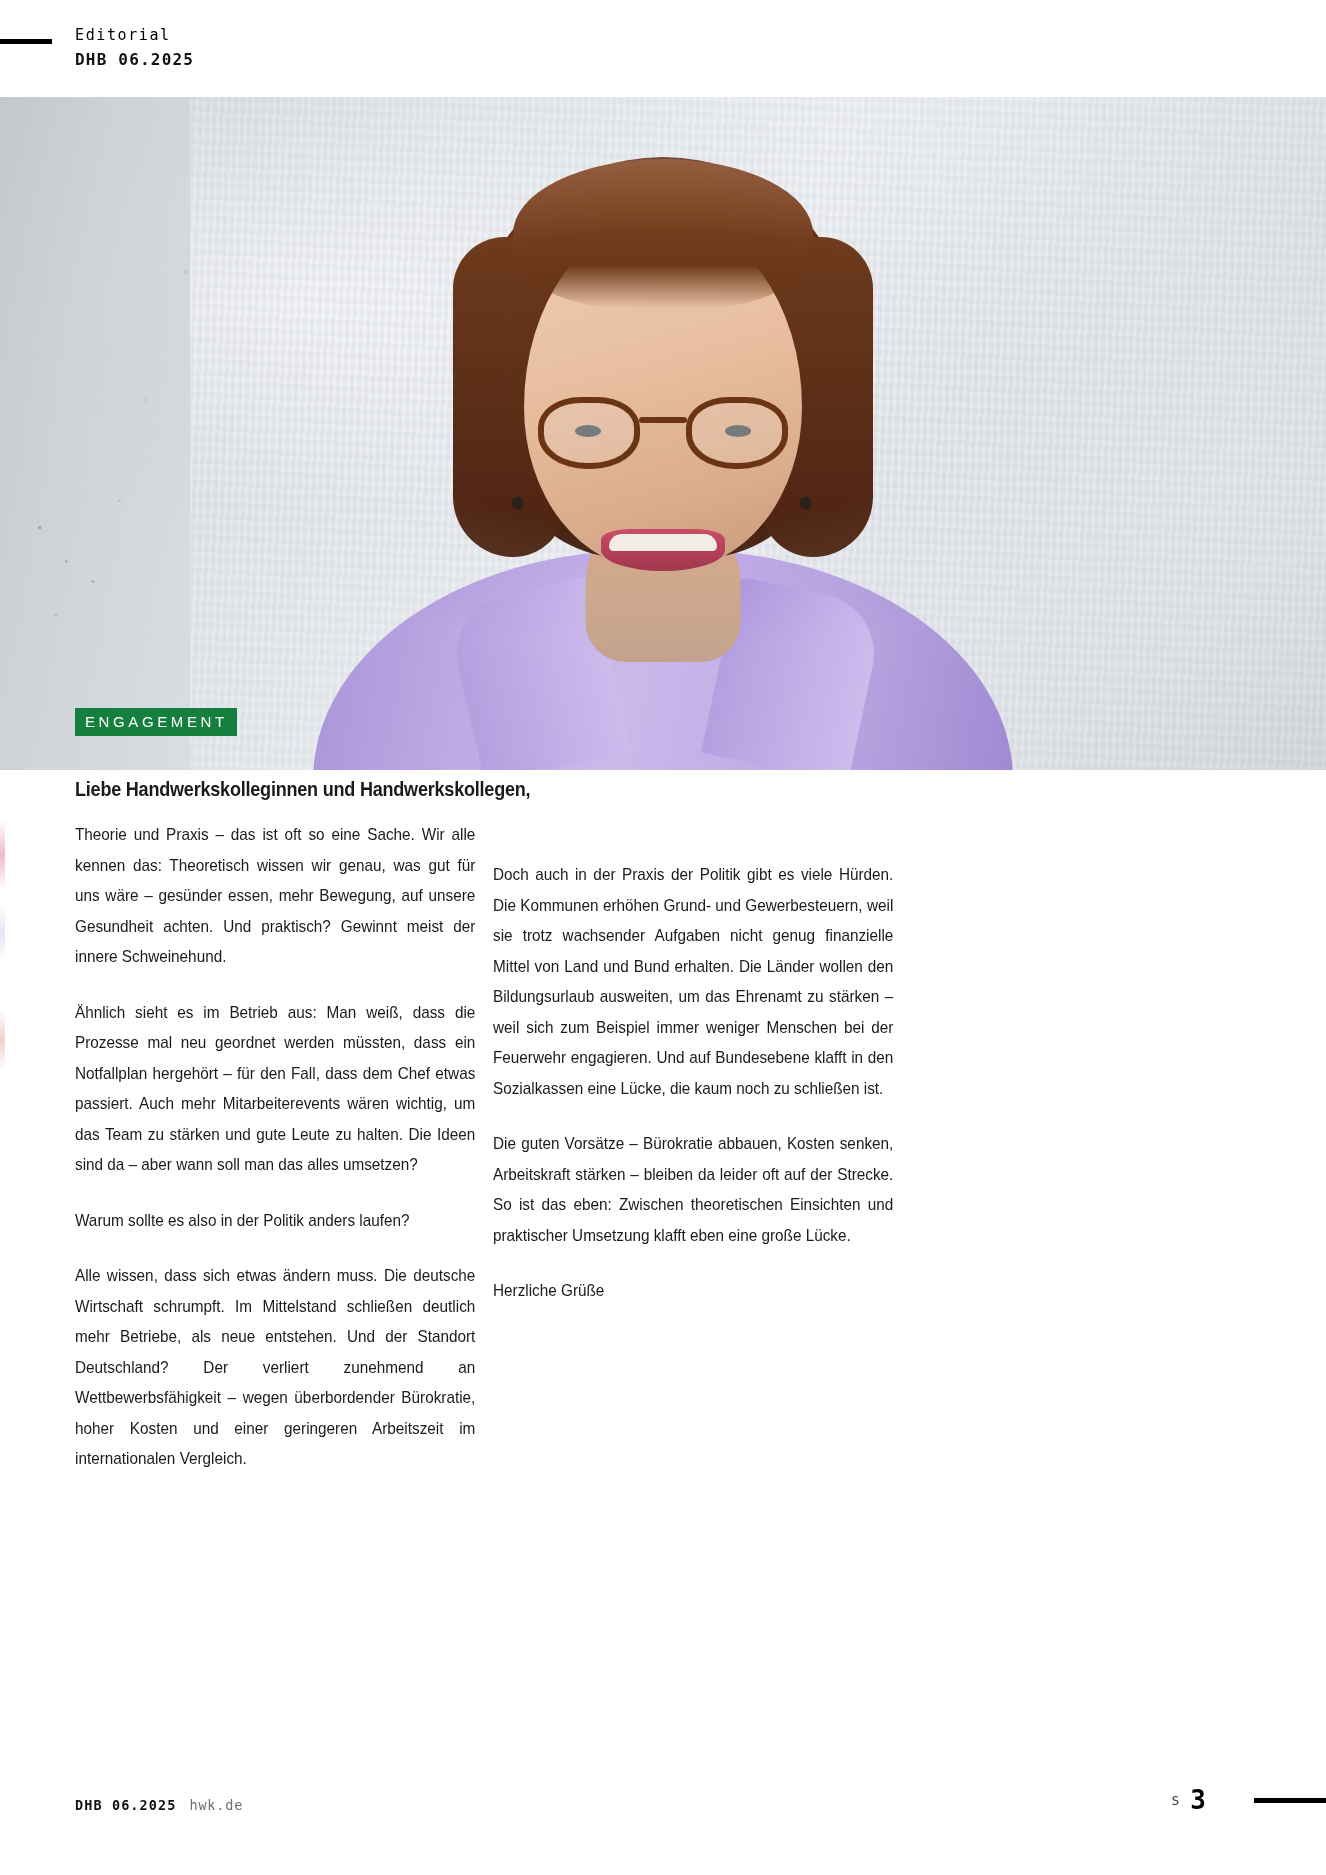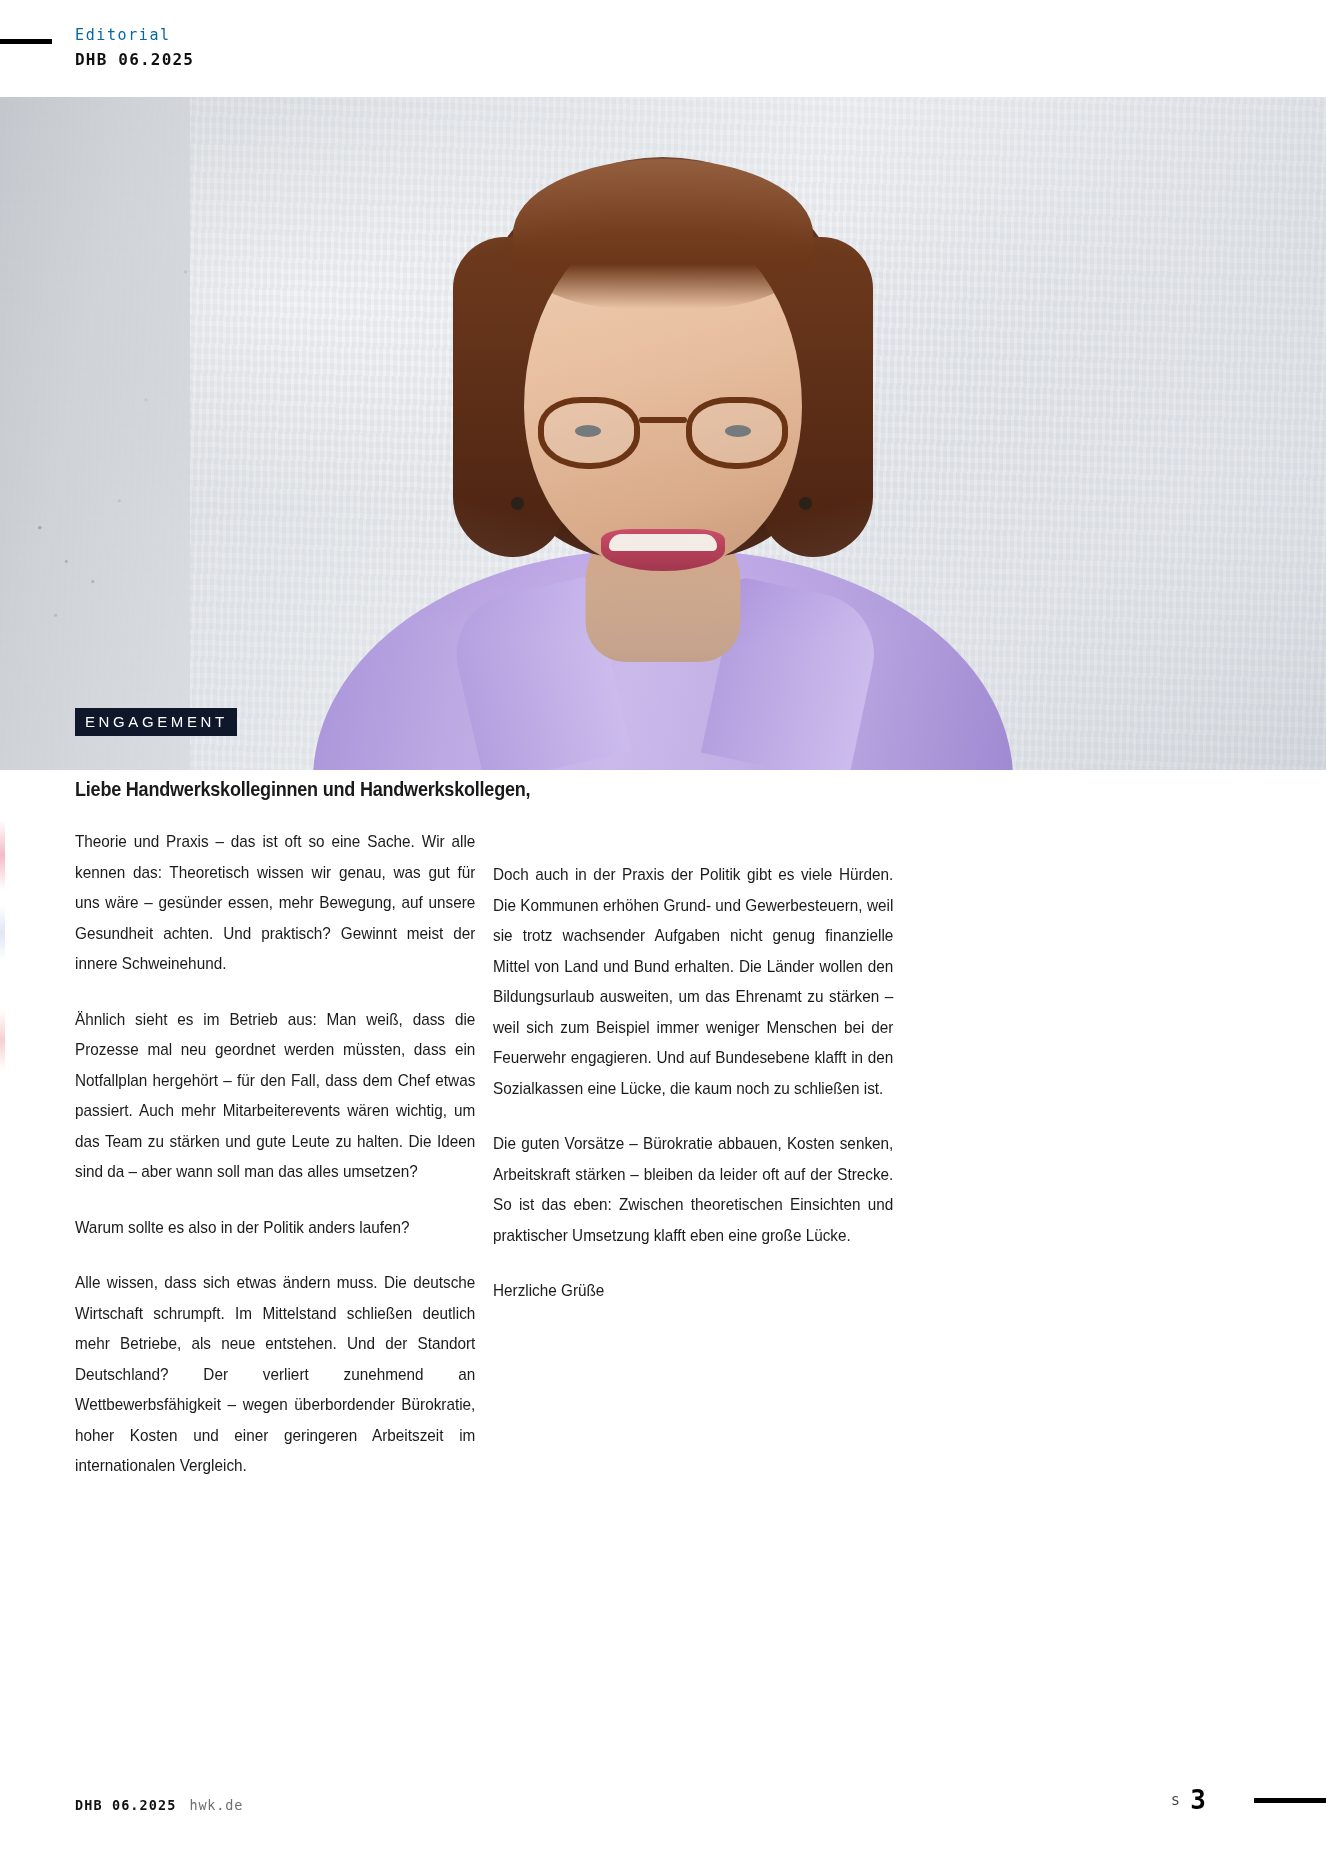--- a/index.html
+++ b/index.html
@@ -47,21 +47,21 @@
     background: #000000;
   }
   .header-text {
     position: absolute;
     left: 75px; top: 0;
   }
   .kicker {
     font-family: "DejaVu Sans Mono", monospace;
     font-size: 15px;
     letter-spacing: 1.6px;
-    color: #0369a1;
+    color: #000000;
     line-height: 20px;
   }
   .issue {
     font-family: "DejaVu Sans Mono", monospace;
     font-size: 16px;
     font-weight: bold;
     letter-spacing: 1.2px;
     color: #111111;
     line-height: 24px;
     margin-top: 3px;
@@ -252,21 +252,21 @@
     color: #9aa0a8;
     white-space: nowrap;
     transform-origin: right top;
     transform: rotate(90deg) translateX(0) translateY(-14px);
   }
 
   
   .badge {
     position: absolute;
     left: 75px; top: 708px;
-    background: #0f172a;
+    background: #15803d;
     color: #ffffff;
     font-family: "Liberation Sans", sans-serif;
     font-size: 15px;
     letter-spacing: 3.6px;
     padding: 5px 9px 6px 10px;
     line-height: 17px;
   }
   .lede {
     position: absolute;
     left: 75px; top: 777px;
@@ -283,21 +283,21 @@
   .cols {
     position: absolute;
     left: 75px; top: 820px;
     width: 835px;
   }
   .col {
     position: absolute;
     top: 0;
     width: 400px;
   }
-  .col-left  { left: 0; margin-top: 7px; }
+  .col-left  { left: 0; }
   .col-right { left: 418px; margin-top: 40px; }
 
   .col p {
     margin: 0 0 25px 0;
     font-family: "Liberation Sans", sans-serif;
     font-size: 17px;
     line-height: 30.5px;
     color: #1b1b1b;
     text-align: justify;
     transform: scaleX(.9);

